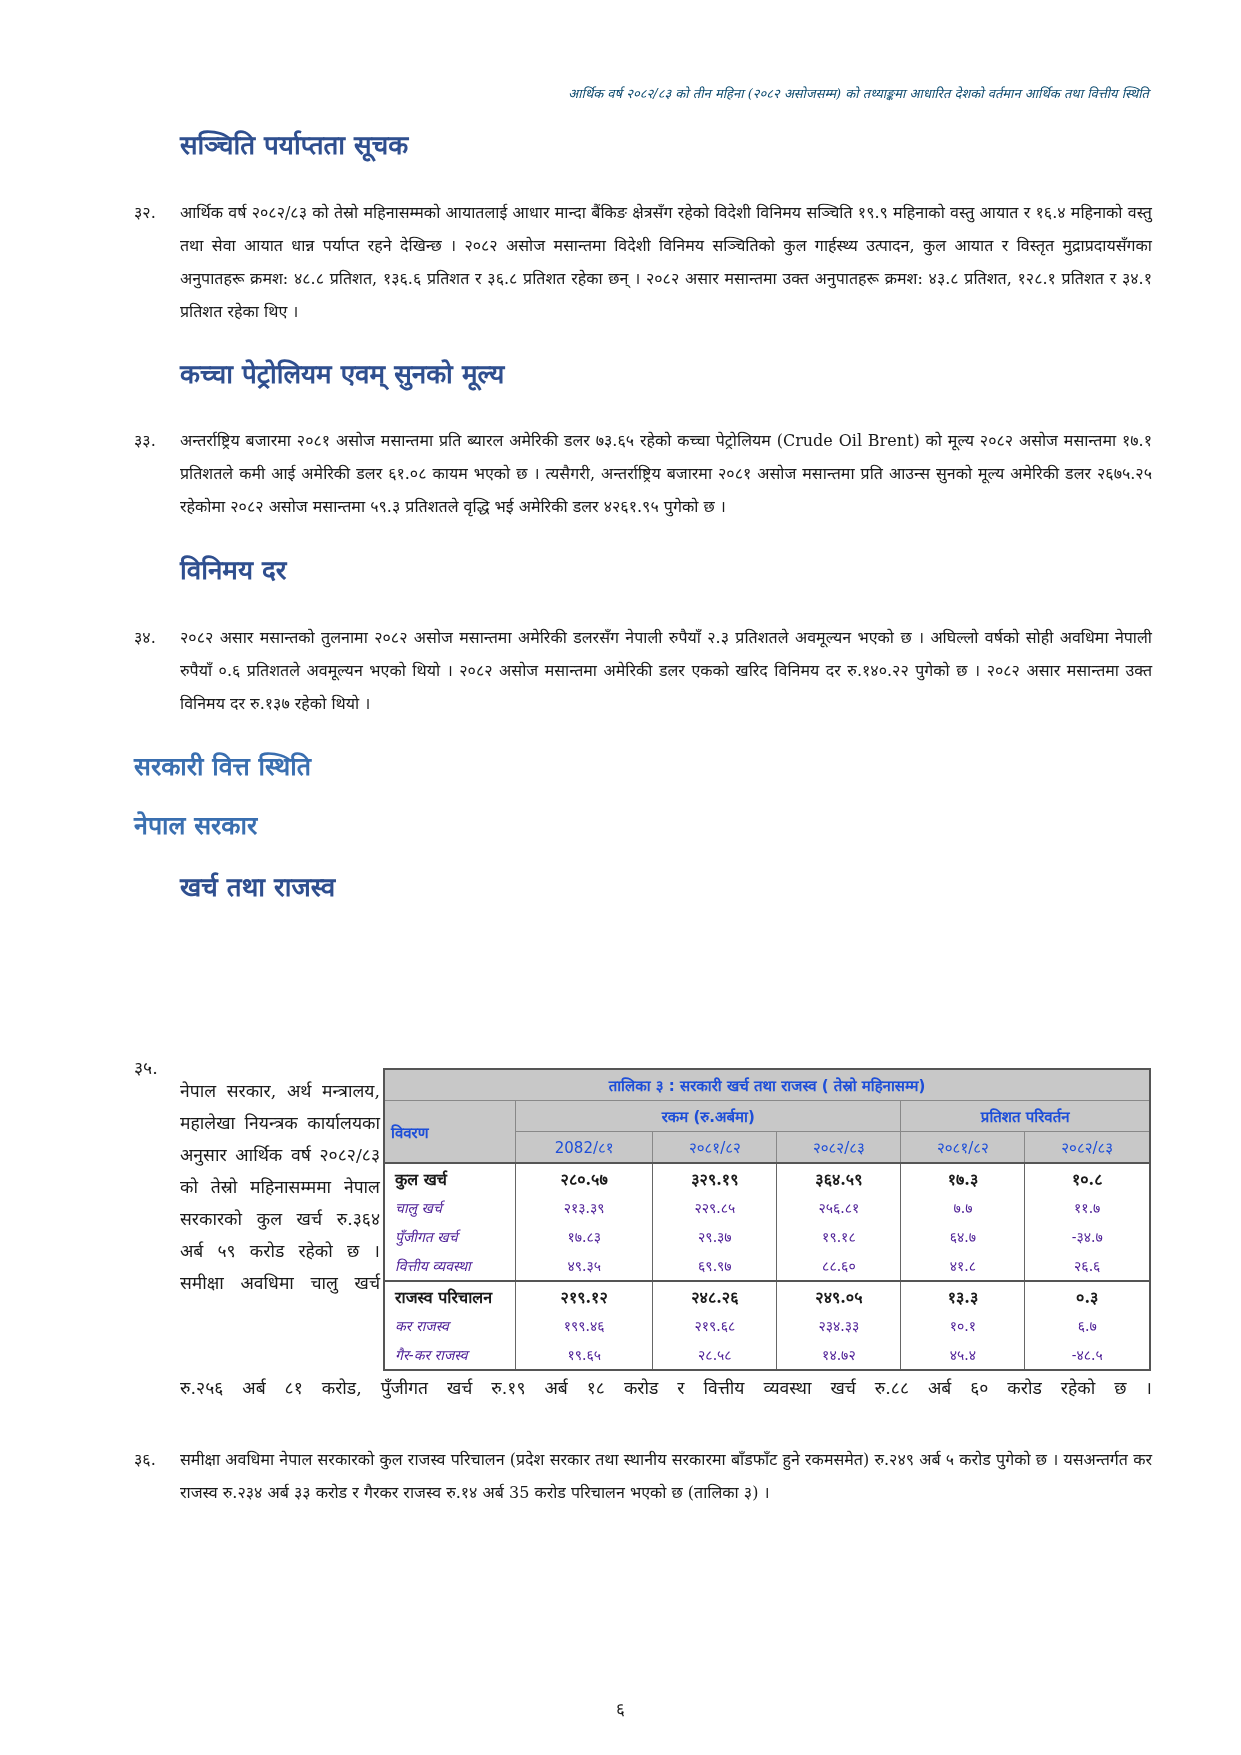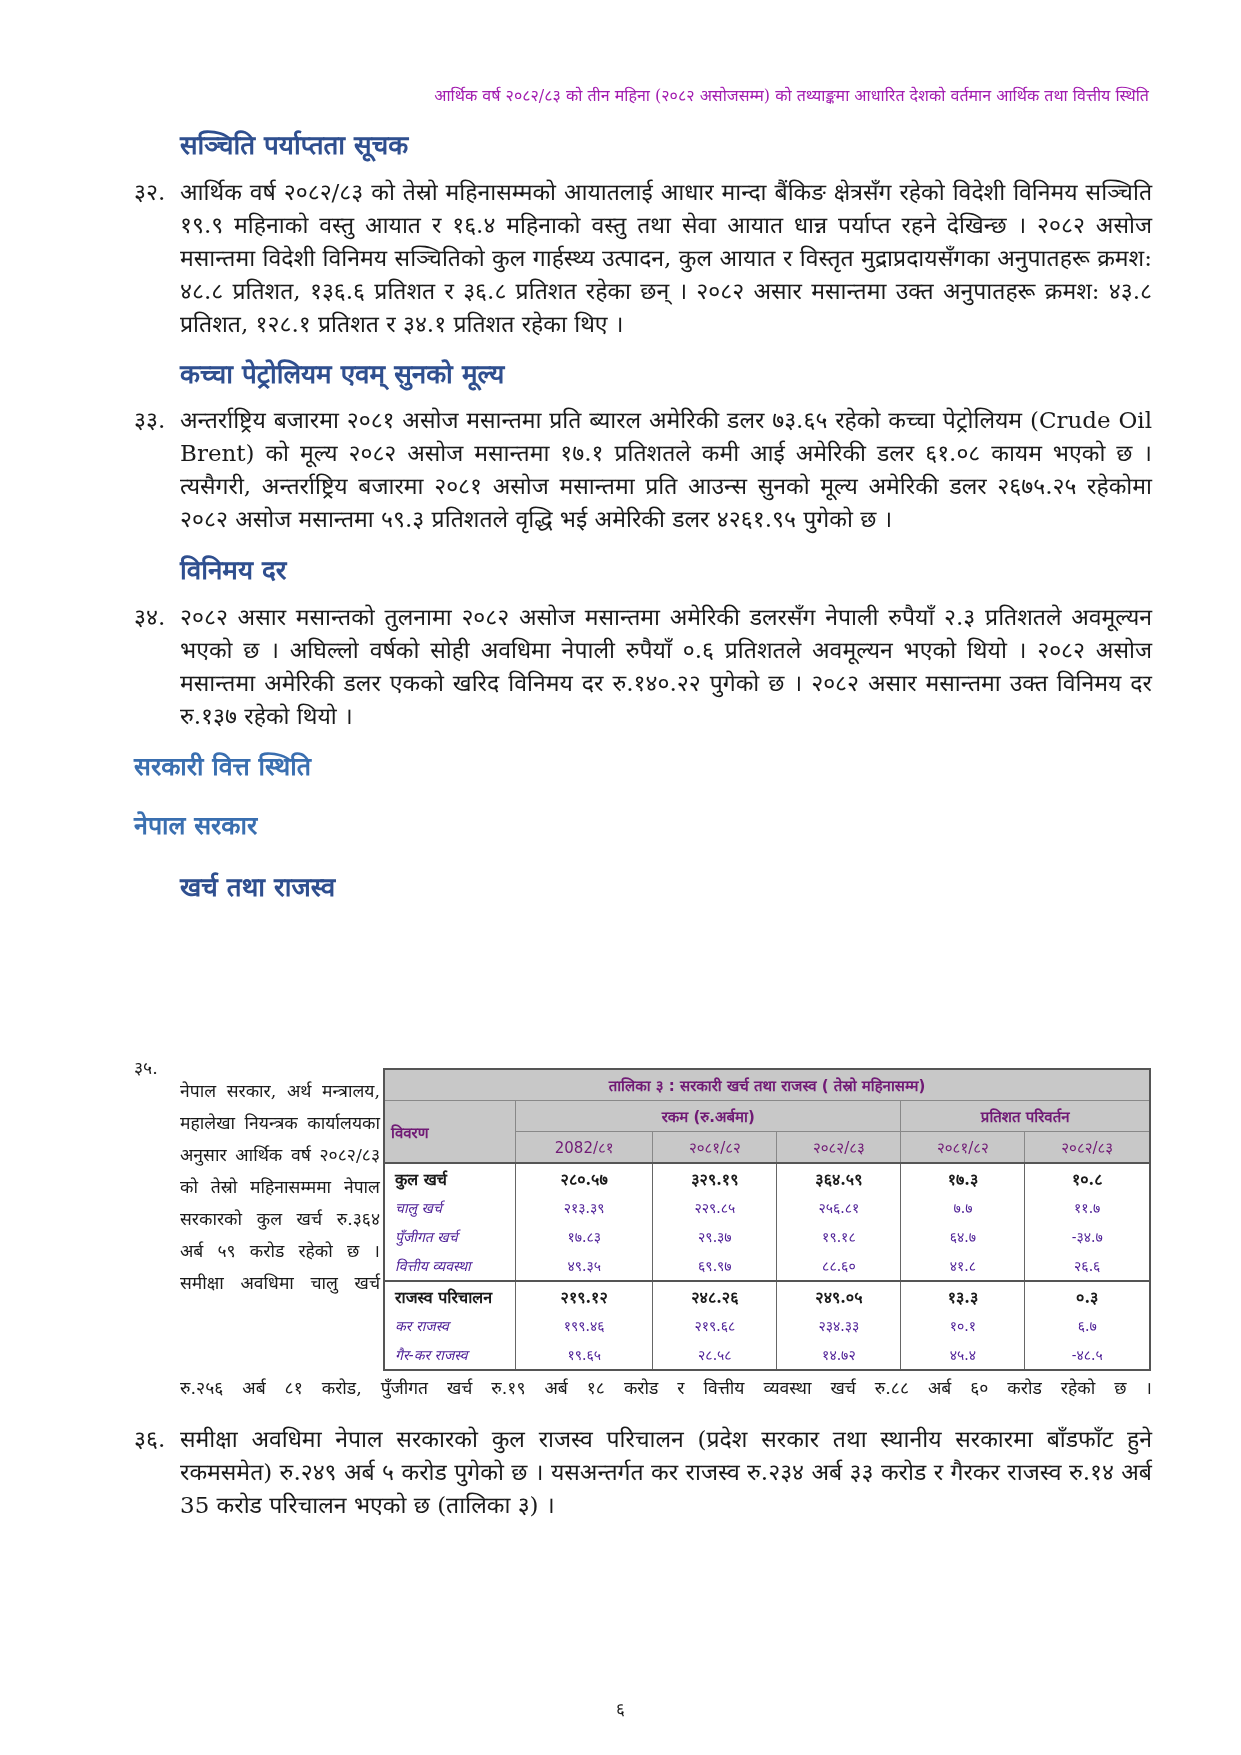--- a/index.html
+++ b/index.html
@@ -3,36 +3,36 @@
   <meta charset="utf-8">
   <style>
     html, body { margin: 0; padding: 0; background: #ffffff; }
     body {
       width: 1241px; height: 1755px; position: relative; overflow: hidden;
       font-family: "DejaVu Serif", "Liberation Serif", serif;
       color: #1a1a1a;
     }
     .running-header {
       position: absolute; top: 84px; right: 92px;
-      font-family: "DejaVu Serif", serif; 
-      font-size: 16px; color: #a21caf;
+      font-family: "DejaVu Serif", serif; font-style: italic;
+      font-size: 13px; color: #0c4a6e;
     }
     .h3 {
       position: absolute; left: 180px;
       font-family: "DejaVu Sans", "Liberation Sans", sans-serif;
       font-weight: bold; font-size: 26px; color: #2f4f8f;
     }
     .h1 {
       position: absolute; left: 134px;
       font-family: "DejaVu Sans", "Liberation Sans", sans-serif;
       font-weight: bold; font-size: 25px; color: #3a6fb0;
     }
     .para {
       position: absolute; left: 134px; width: 1018px;
-      font-size: 23px; line-height: 33px; text-align: justify;
+      font-size: 16px; line-height: 33px; text-align: justify; margin-top: 20px;
     }
     .para .num {
       position: absolute; left: 0; top: 0; width: 46px;
     }
     .para .body {
       margin-left: 46px; display: block;
       text-align: justify; text-align-last: left;
     }
     .para35-wrap {
       position: absolute; left: 134px; top: 1052px; width: 1018px;
@@ -49,21 +49,21 @@
       white-space: nowrap;
     }
     table.fin {
       position: absolute; left: 383px; top: 1068px; width: 768px;
       border-collapse: collapse;
       font-family: "DejaVu Sans", "Liberation Sans", sans-serif;
       font-size: 15px;
       border: 2px solid #555;
     }
     table.fin th {
-      background: #c8c8c8; font-weight: bold; color: #701a75;
+      background: #c8c8c8; font-weight: bold; color: #1d4ed8;
       border: 1px solid #888; padding: 4px 6px; height: 22px;
     }
     table.fin th.left { text-align: left; vertical-align: middle; }
     table.fin th.sub { font-weight: normal; font-size: 15px; }
     table.fin td {
       text-align: center; padding: 0 4px; height: 29px;
       border-left: 1px solid #666; border-right: 1px solid #666;
       font-family: "DejaVu Serif", serif; font-size: 15px;
     }
     table.fin td.label { text-align: left; padding-left: 10px; font-family: "DejaVu Sans", sans-serif; }

